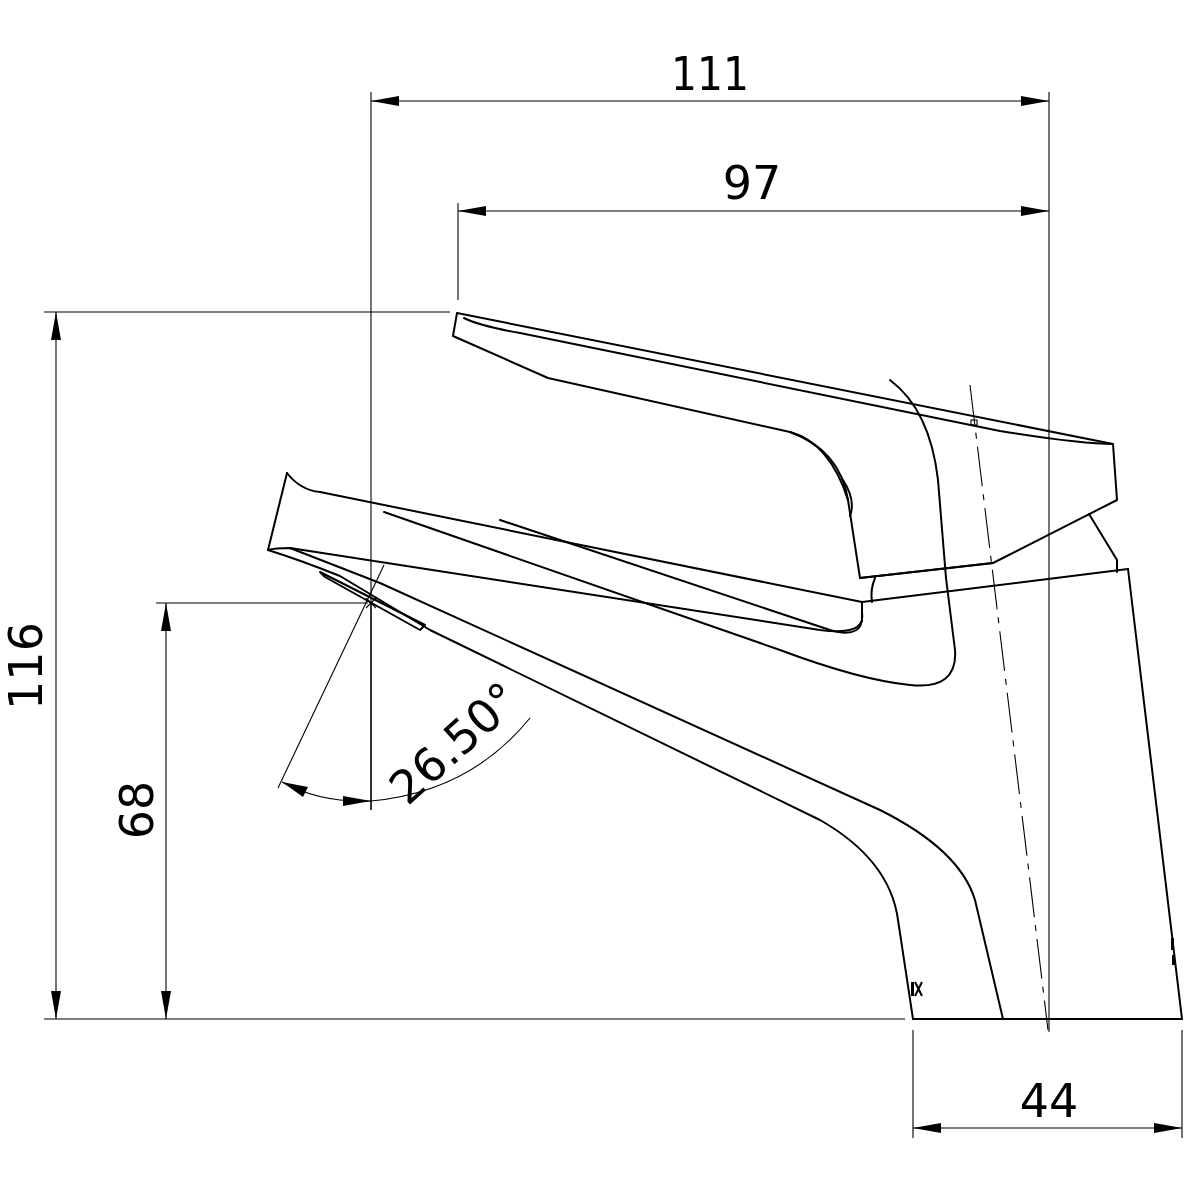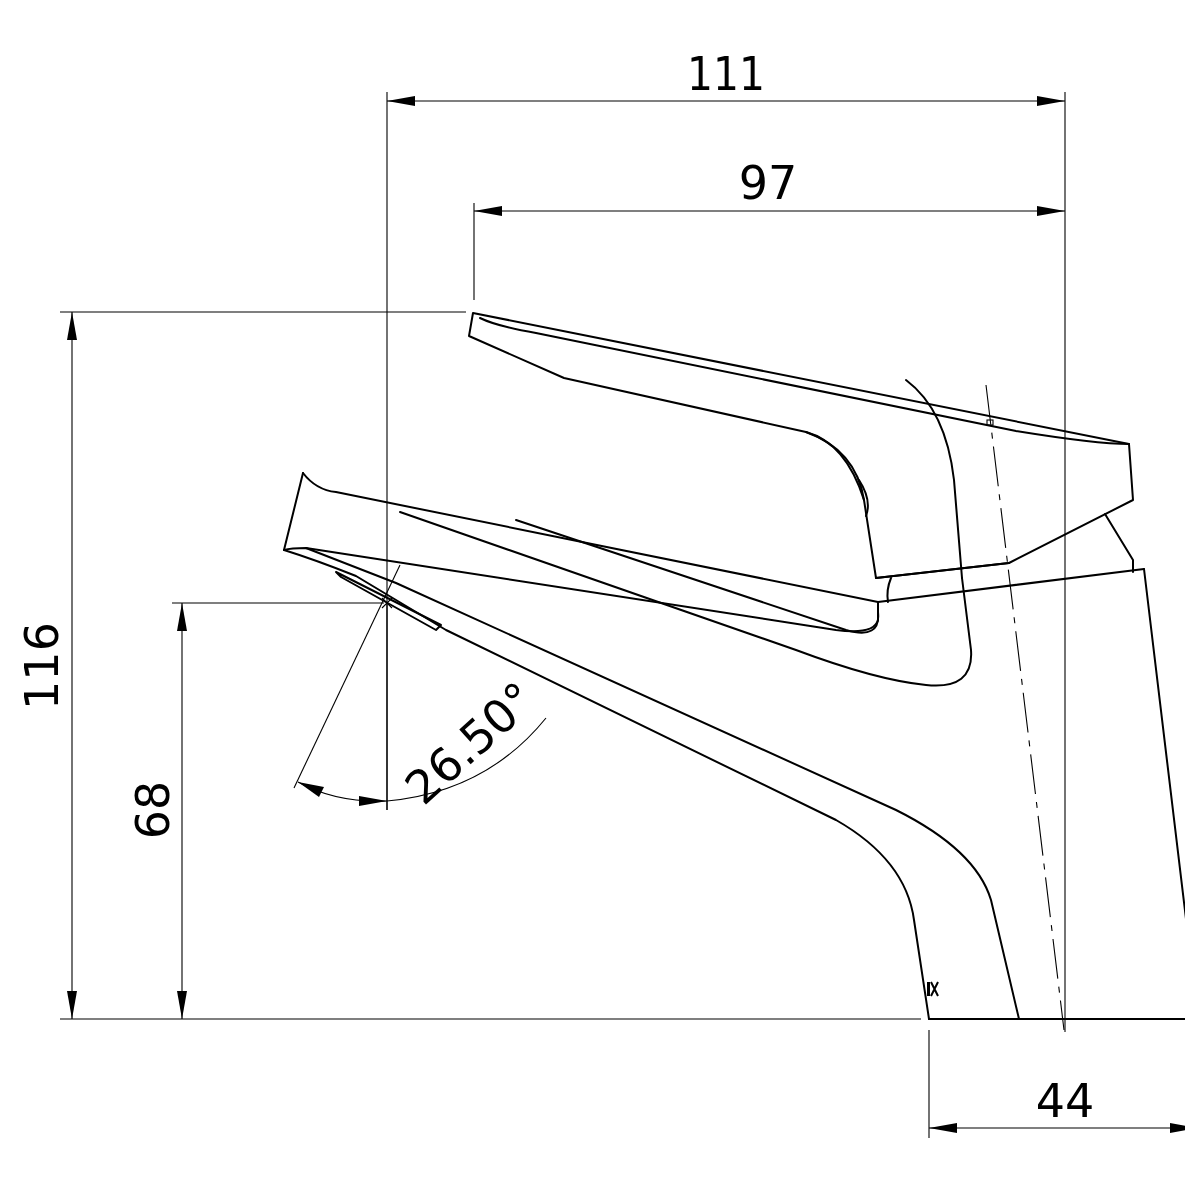--- a/index.html
+++ b/index.html
@@ -1,17 +1,17 @@
 <!DOCTYPE html>
 <html><head>
   <meta charset="utf-8">
   <style>
     html, body { margin: 0; padding: 0; background: #ffffff; }
     body { width: 1185px; height: 1185px; overflow: hidden; }
-    .canvas { position: relative; width: 1016px; height: 1185px; background: #ffffff; margin-left: 16px; }
+    .canvas { position: relative; width: 1016px; height: 1185px; background: #ffffff; }
     svg { position: absolute; left: 0; top: 0; }
     .part { fill: none; stroke: #000; stroke-width: 2; stroke-linejoin: round; stroke-linecap: round; }
     .thin { fill: none; stroke: #000; stroke-width: 1.1; }
     .center { fill: none; stroke: #000; stroke-width: 1.1; stroke-dasharray: 40 8 6 8; }
     .dimtext { font-family: "DejaVu Sans", sans-serif; font-size: 46px; fill: #000; font-weight: normal; }
     .arrow { fill: #000; stroke: none; }
   </style>
 </head>
 <body>
 

